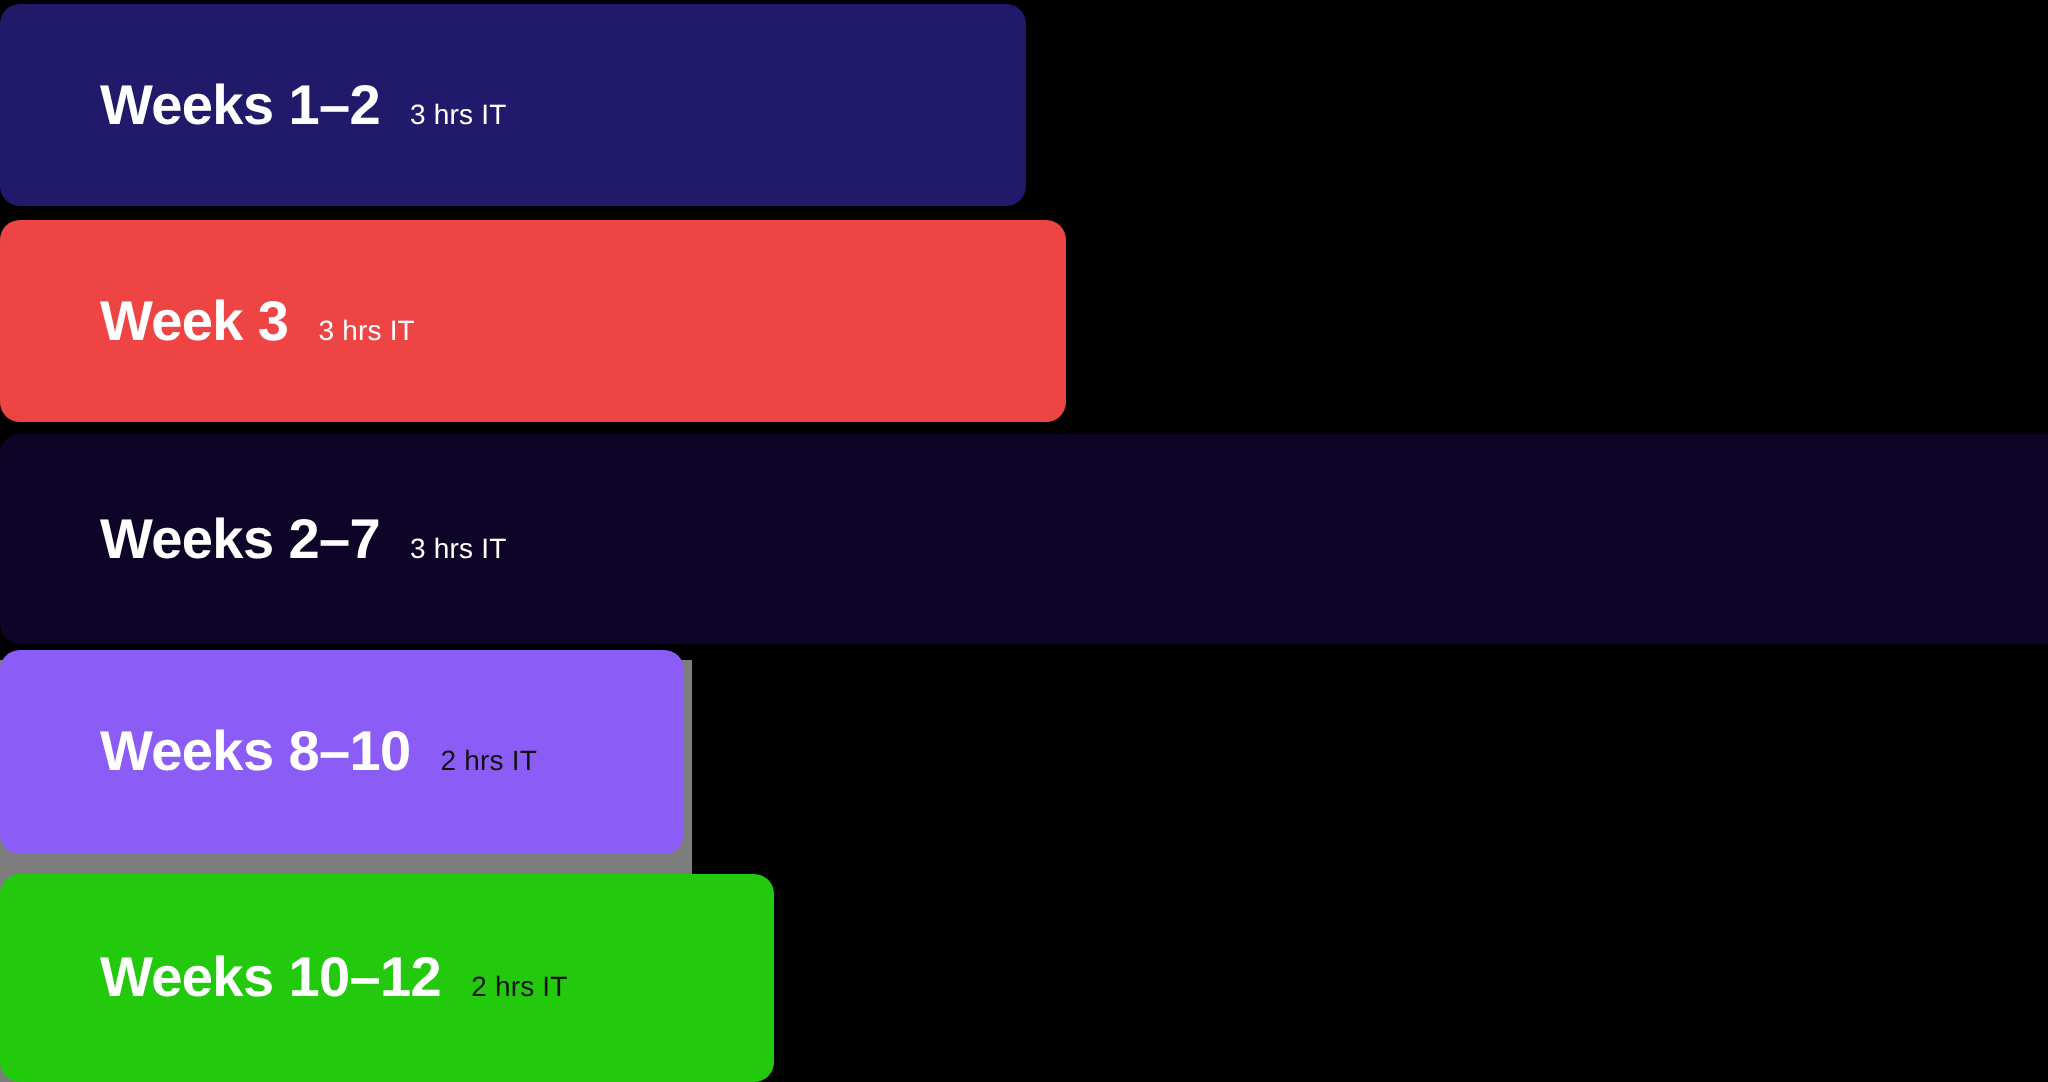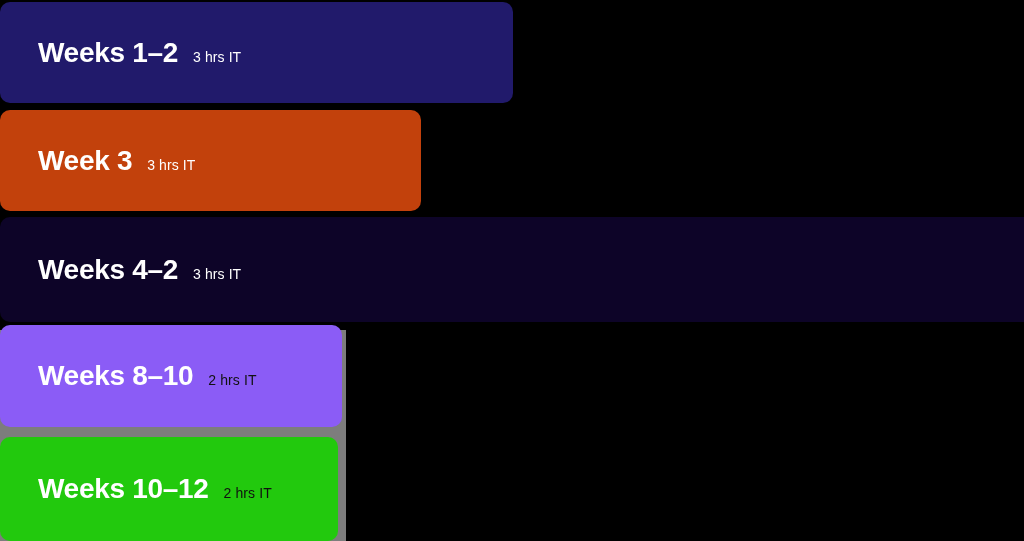--- a/index.html
+++ b/index.html
@@ -22,21 +22,21 @@
     width: 346px;
     height: 211px;
   }
   .bar {
     position: absolute;
     left: 0;
     border-radius: 10px;
     display: flex;
     align-items: baseline;
     box-sizing: border-box;
-    padding-left: 38px;
+    padding-left: 50px;
   }
   .bar-inner {
     display: flex;
     align-items: baseline;
     gap: 15px;
   }
   .bar-label {
     font-size: 28px;
     font-weight: bold;
     letter-spacing: -0.3px;
@@ -64,41 +64,41 @@
 
   <div class="track" id="gray-track" style="background: rgb(125, 125, 125);"></div>
 
   <div class="bar" id="bar-0" style="width: 513px; background: rgb(33, 26, 107);">
     <div class="bar-inner">
       <span class="bar-label" style="color: rgb(255, 255, 255);">Weeks 1–2</span>
       <span class="bar-detail" style="color: rgb(255, 255, 255);">3 hrs IT</span>
     </div>
   </div>
 
-  <div class="bar" id="bar-1" style="width: 421px; background: #c2410c;">
+  <div class="bar" id="bar-1" style="width: 533px; background: #ef4444;">
     <div class="bar-inner">
       <span class="bar-label" style="color: rgb(255, 255, 255);">Week 3</span>
       <span class="bar-detail" style="color: rgb(255, 255, 255);">3 hrs IT</span>
     </div>
   </div>
 
   <div class="bar" id="bar-2" style="width: 1024px; background: rgb(13, 4, 40);">
     <div class="bar-inner">
-      <span class="bar-label" style="color: rgb(255, 255, 255);">Weeks 4–2</span>
+      <span class="bar-label" style="color: rgb(255, 255, 255);">Weeks 2–7</span>
       <span class="bar-detail" style="color: rgb(255, 255, 255);">3 hrs IT</span>
     </div>
   </div>
 
   <div class="bar" id="bar-3" style="width: 342px; background: #8b5cf6;">
     <div class="bar-inner">
       <span class="bar-label" style="color: rgb(255, 255, 255);">Weeks 8–10</span>
       <span class="bar-detail" style="color: rgb(17, 17, 17);">2 hrs IT</span>
     </div>
   </div>
 
-  <div class="bar" id="bar-4" style="width: 338px; background: rgb(34, 201, 13);">
+  <div class="bar" id="bar-4" style="width: 387px; background: rgb(34, 201, 13);">
     <div class="bar-inner">
       <span class="bar-label" style="color: rgb(255, 255, 255);">Weeks 10–12</span>
       <span class="bar-detail" style="color: rgb(17, 17, 17);">2 hrs IT</span>
     </div>
   </div>
 
 </div>
 
 </body></html>

